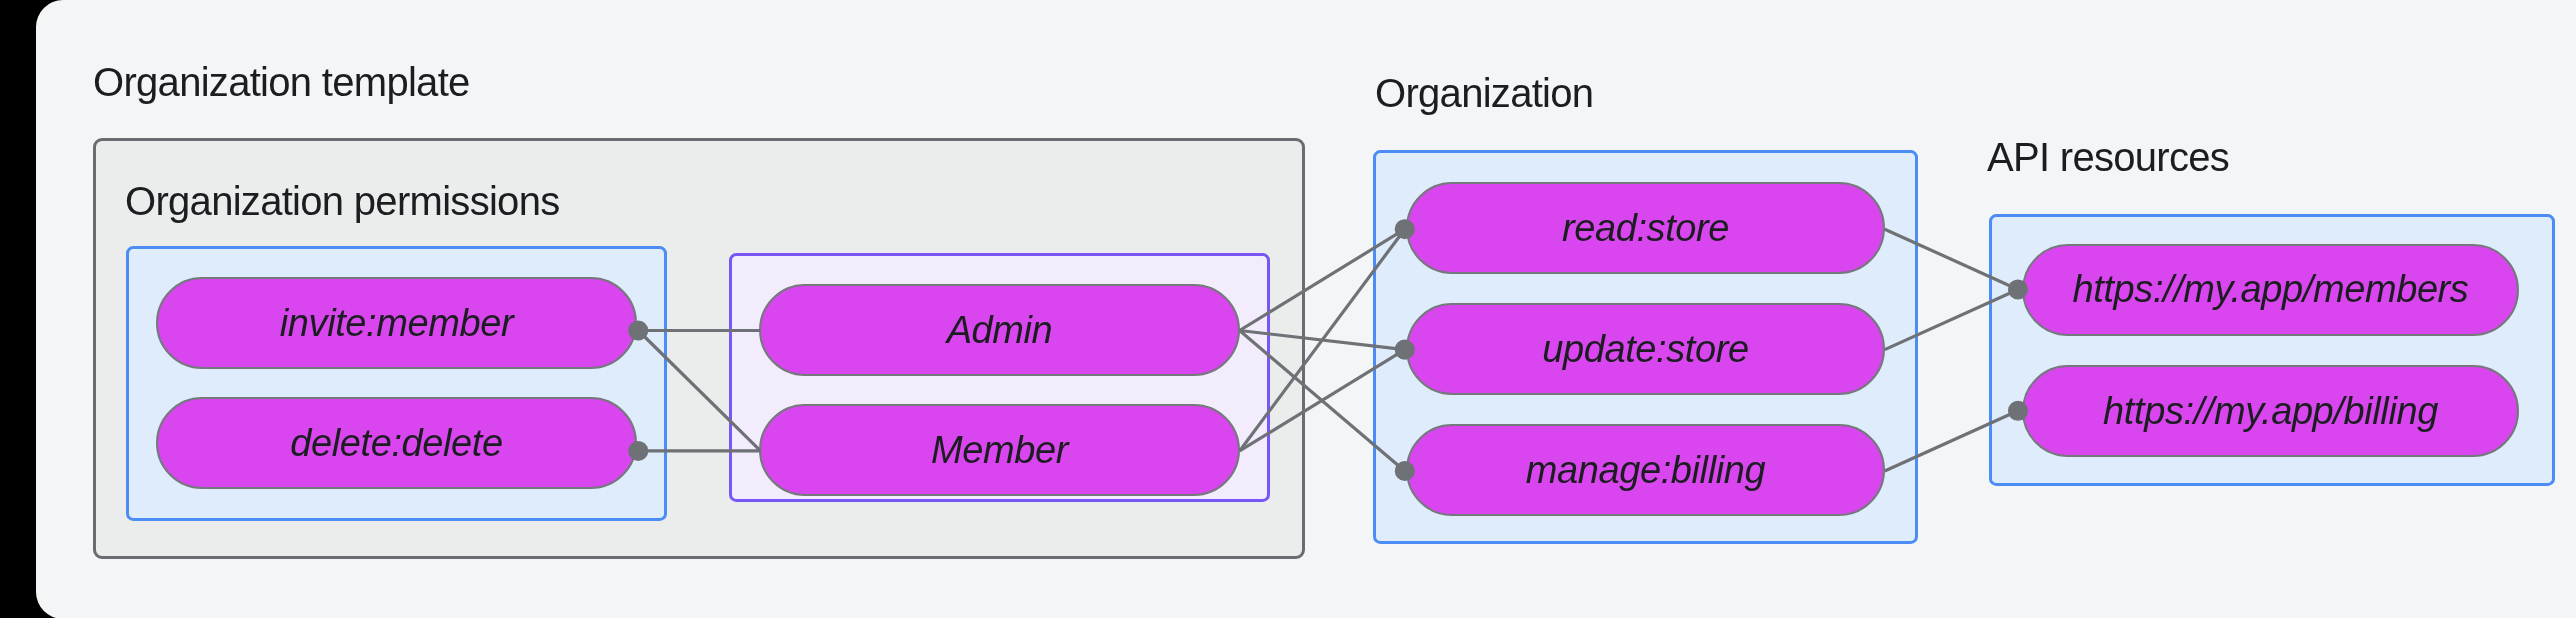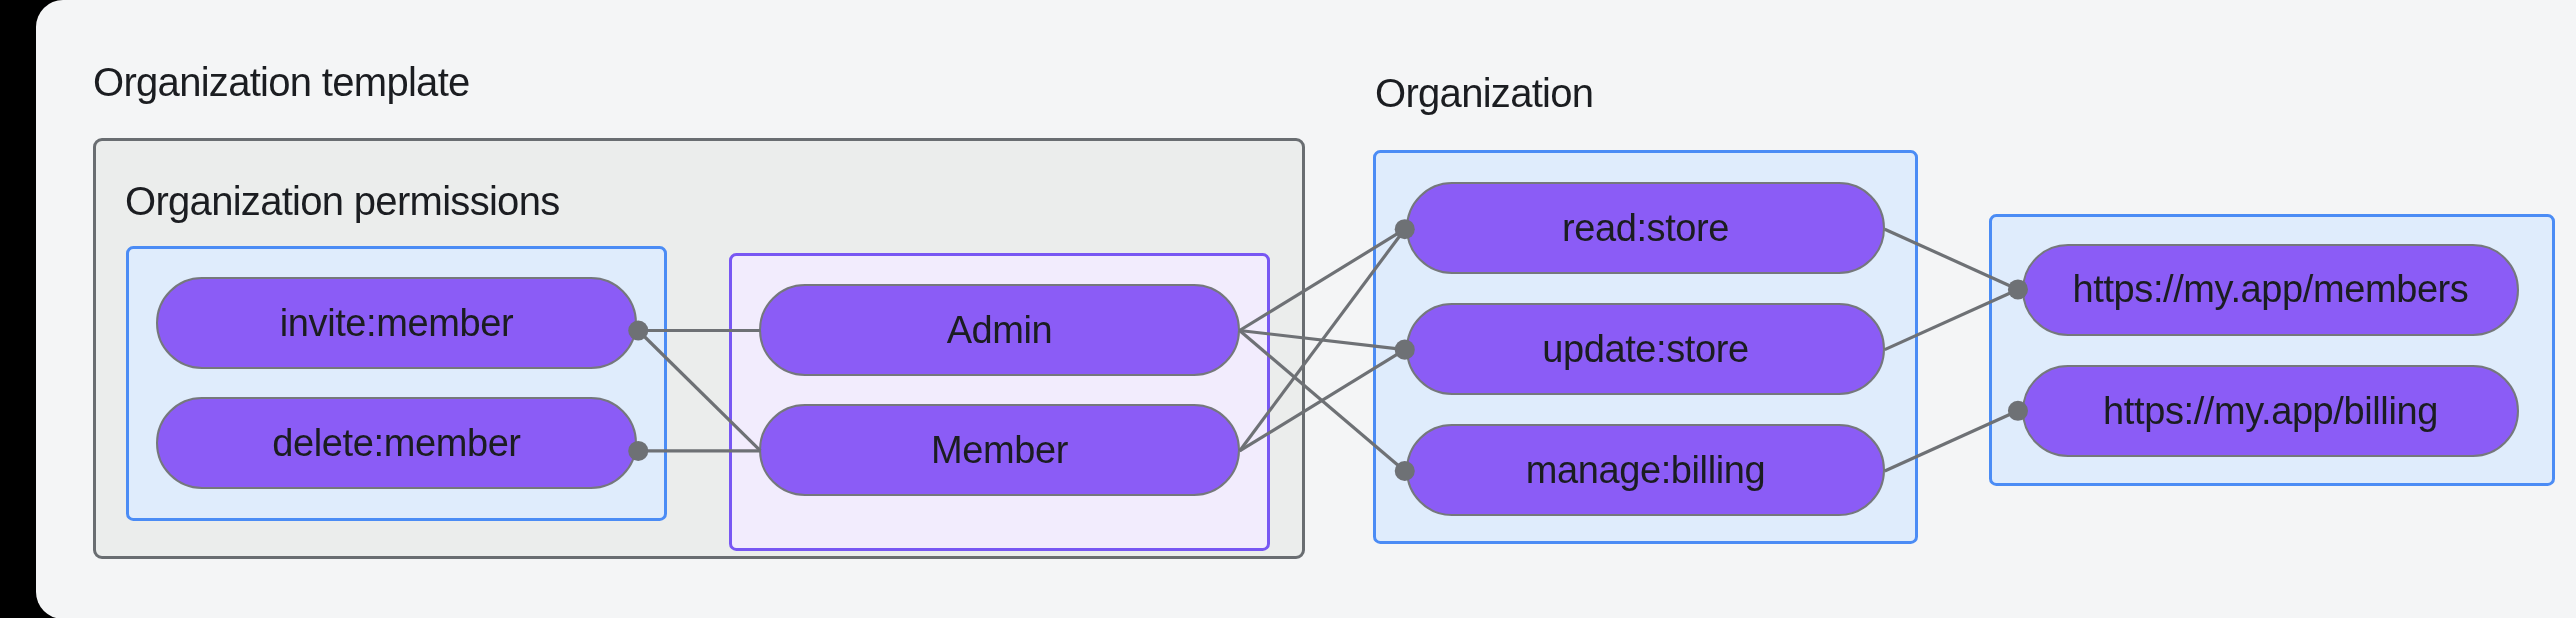--- a/index.html
+++ b/index.html
@@ -35,31 +35,32 @@
     border-radius:7.3px;
   }
   .panel-purple{
     background:#f2ecfd;
     border:3.7px solid #7857f3;
     border-radius:7.3px;
   }
   .pill{
     position:absolute;box-sizing:border-box;
     height:92px;
-    background:#8b5cf6;
+    background:#d946ef;
     border:2.7px solid #75787c;
     border-radius:55px;
     display:flex;align-items:center;justify-content:center;
     font-size:38px;
     letter-spacing:-0.4px;
     white-space:nowrap;
     color:#1b1d21;
+    font-style:italic;
   }
   #panel-org-permissions{left:90px;top:246px;width:541px;height:275px;}
-  #panel-org-roles{left:693px;top:253px;width:541px;height:298px;}
+  #panel-org-roles{left:693px;top:253px;width:541px;height:249px;}
   #panel-permissions{left:1337px;top:150px;width:545px;height:394px;}
   #panel-api{left:1953px;top:214px;width:566px;height:272px;padding-left:44px;}
 
   #pill-invite,#pill-delete{left:27px;width:481px;}
   #pill-invite{top:28px;}
   #pill-delete{top:148px;}
   #pill-admin,#pill-member{left:27px;width:481px;}
   #pill-admin{top:28px;}
   #pill-member{top:148px;}
   #pill-read,#pill-update,#pill-manage{left:30px;width:479px;}
@@ -90,36 +91,37 @@
 
   <div class="heading" id="title-org-template">Organization template</div>
 
   <div class="box outer-box"></div>
 
   <div class="heading" id="heading-org-permissions">Organization permissions</div>
 
 
   <div class="box panel-blue" id="panel-org-permissions">
     <div class="pill" id="pill-invite">invite:member</div>
-    <div class="pill" id="pill-delete">delete:member</div>
+    <div class="pill" id="pill-delete">delete:delete</div>
   </div>
 
   <div class="box panel-purple" id="panel-org-roles">
     <div class="pill" id="pill-admin">Admin</div>
     <div class="pill" id="pill-member">Member</div>
   </div>
 
   <div class="heading" id="title-permissions">Organization</div>
 
   <div class="box panel-blue" id="panel-permissions">
     <div class="pill" id="pill-read">read:store</div>
     <div class="pill" id="pill-update">update:store</div>
     <div class="pill" id="pill-manage">manage:billing</div>
   </div>
 
+  <div class="heading" id="title-api">API resources</div>
 
   <div class="box panel-blue" id="panel-api">
     <div class="pill" id="pill-members">https://my.app/members</div>
     <div class="pill" id="pill-billing">https://my.app/billing</div>
   </div>
 
   <svg class="connection-layer" viewBox="0 0 2823 678">
       <line x1="660" y1="362" x2="794" y2="362" class="edge"></line>
       <line x1="660" y1="362" x2="794" y2="494" class="edge"></line>
       <line x1="660" y1="494" x2="794" y2="494" class="edge"></line>

